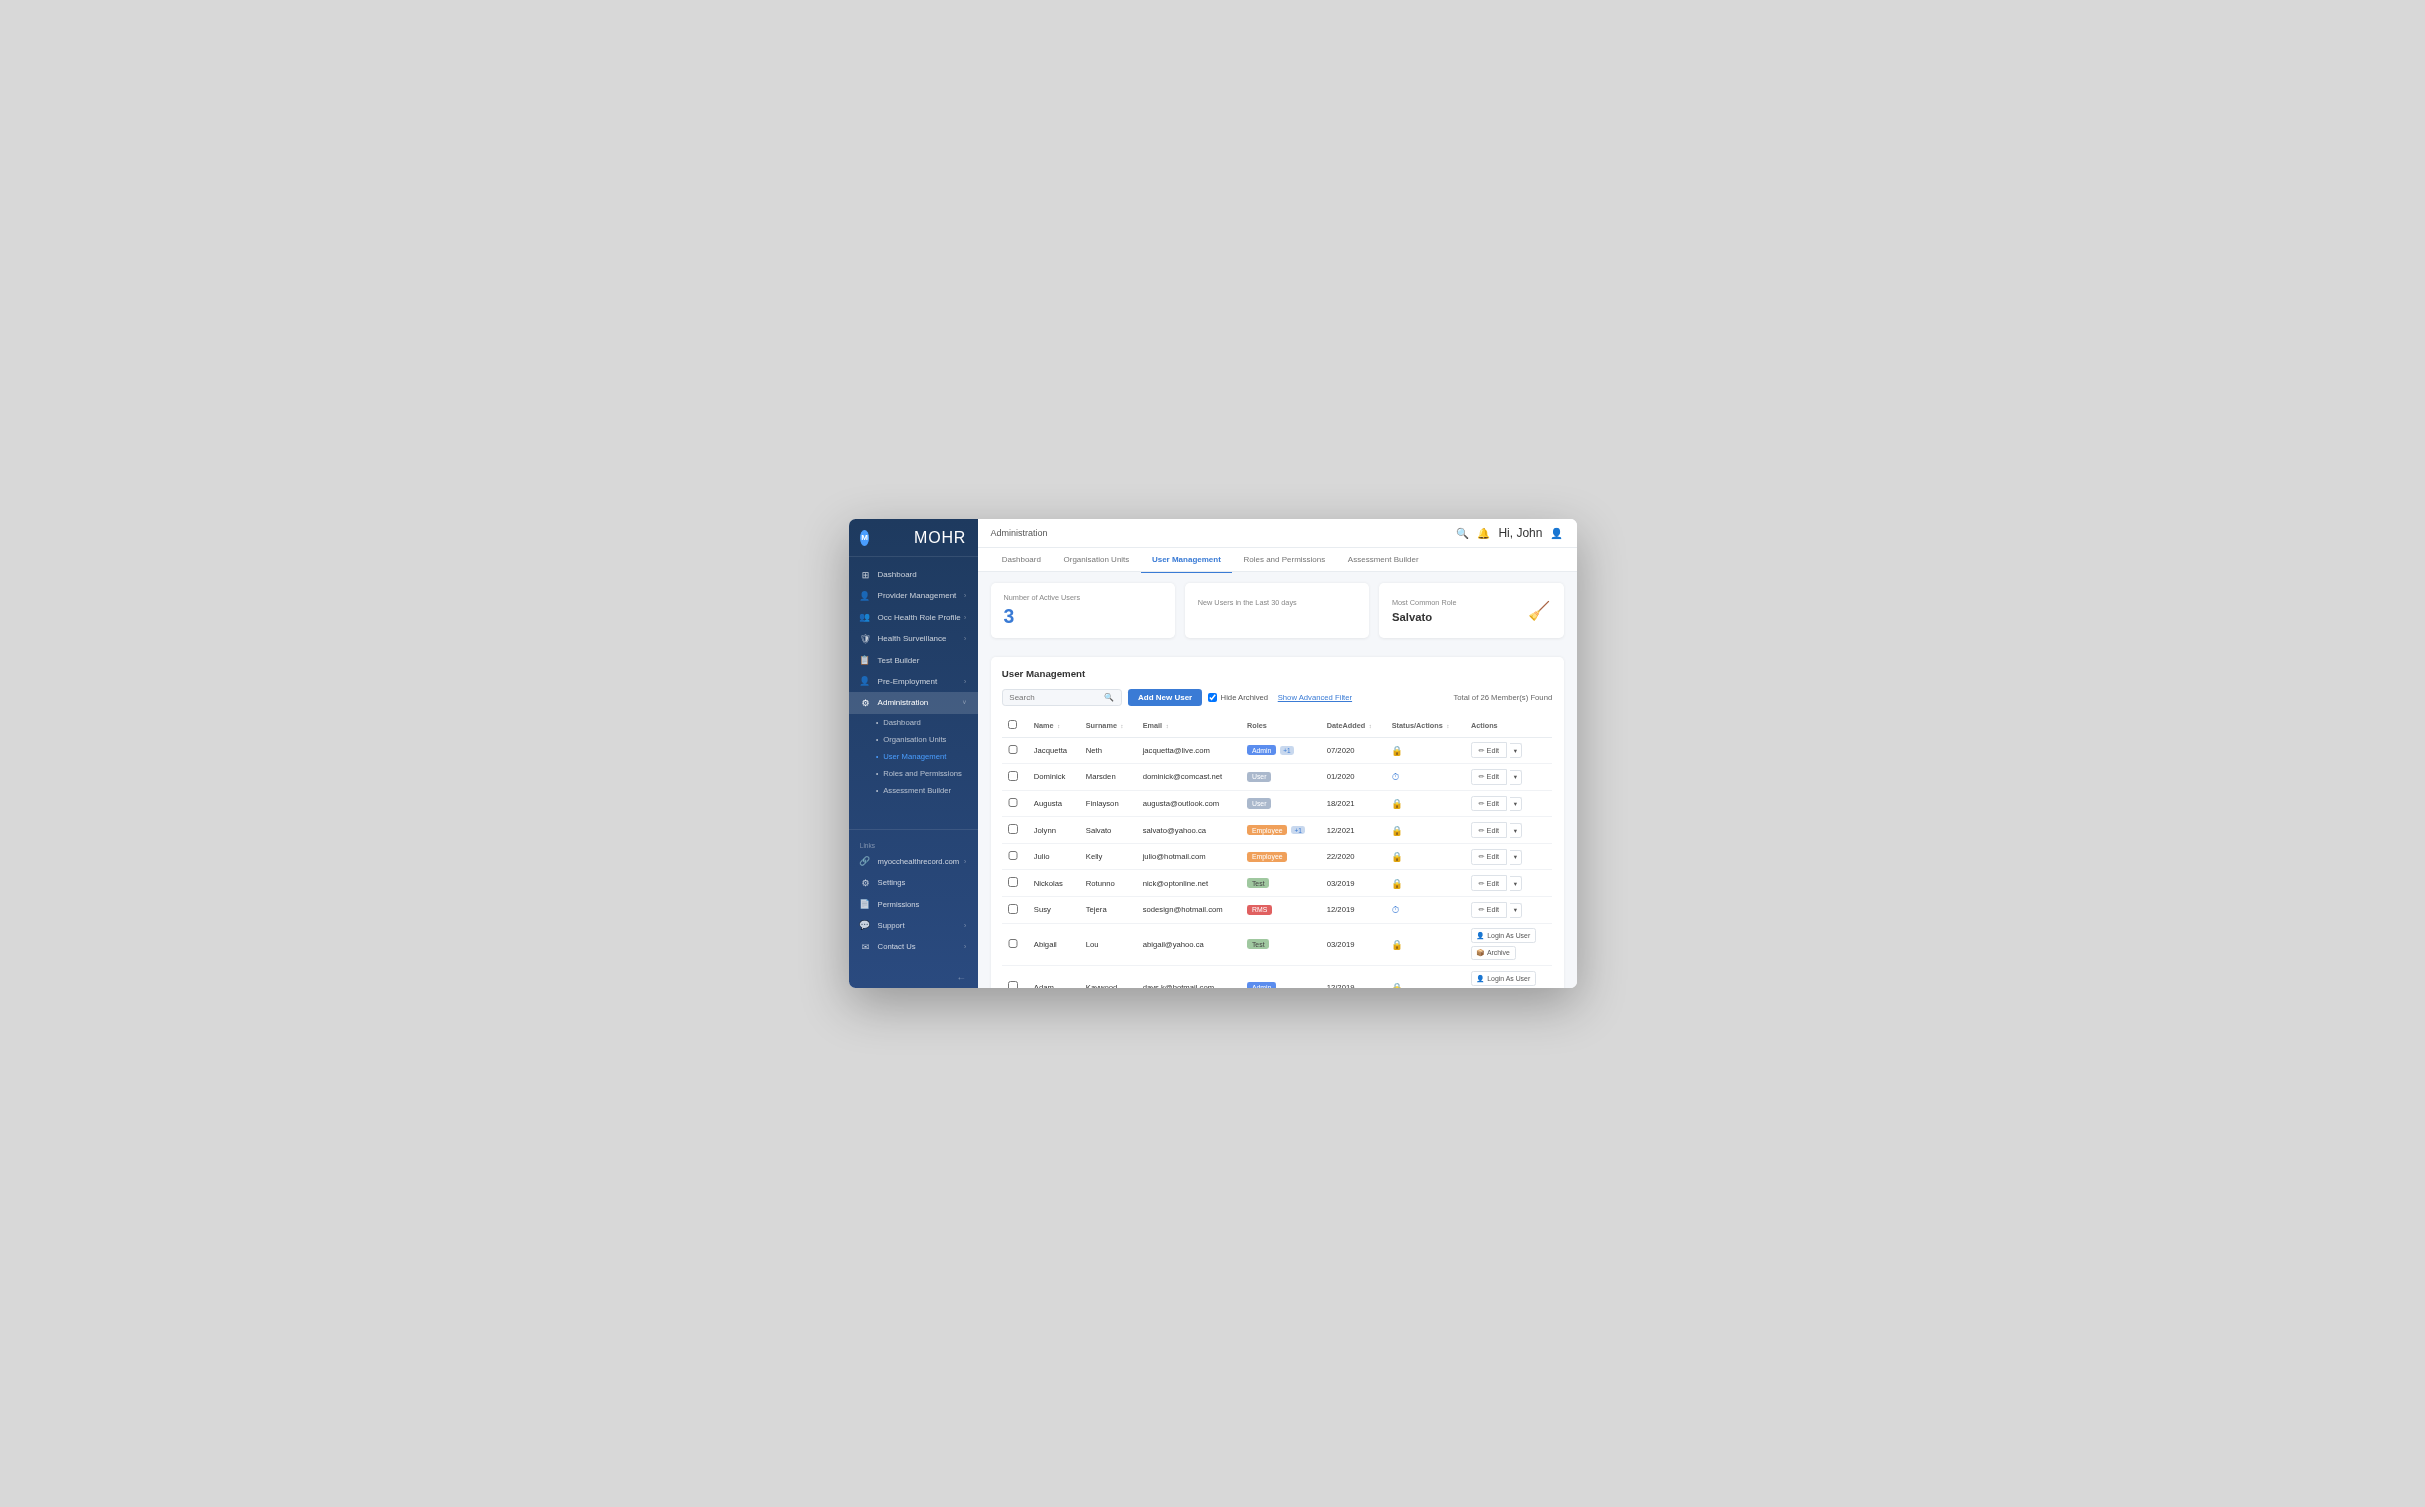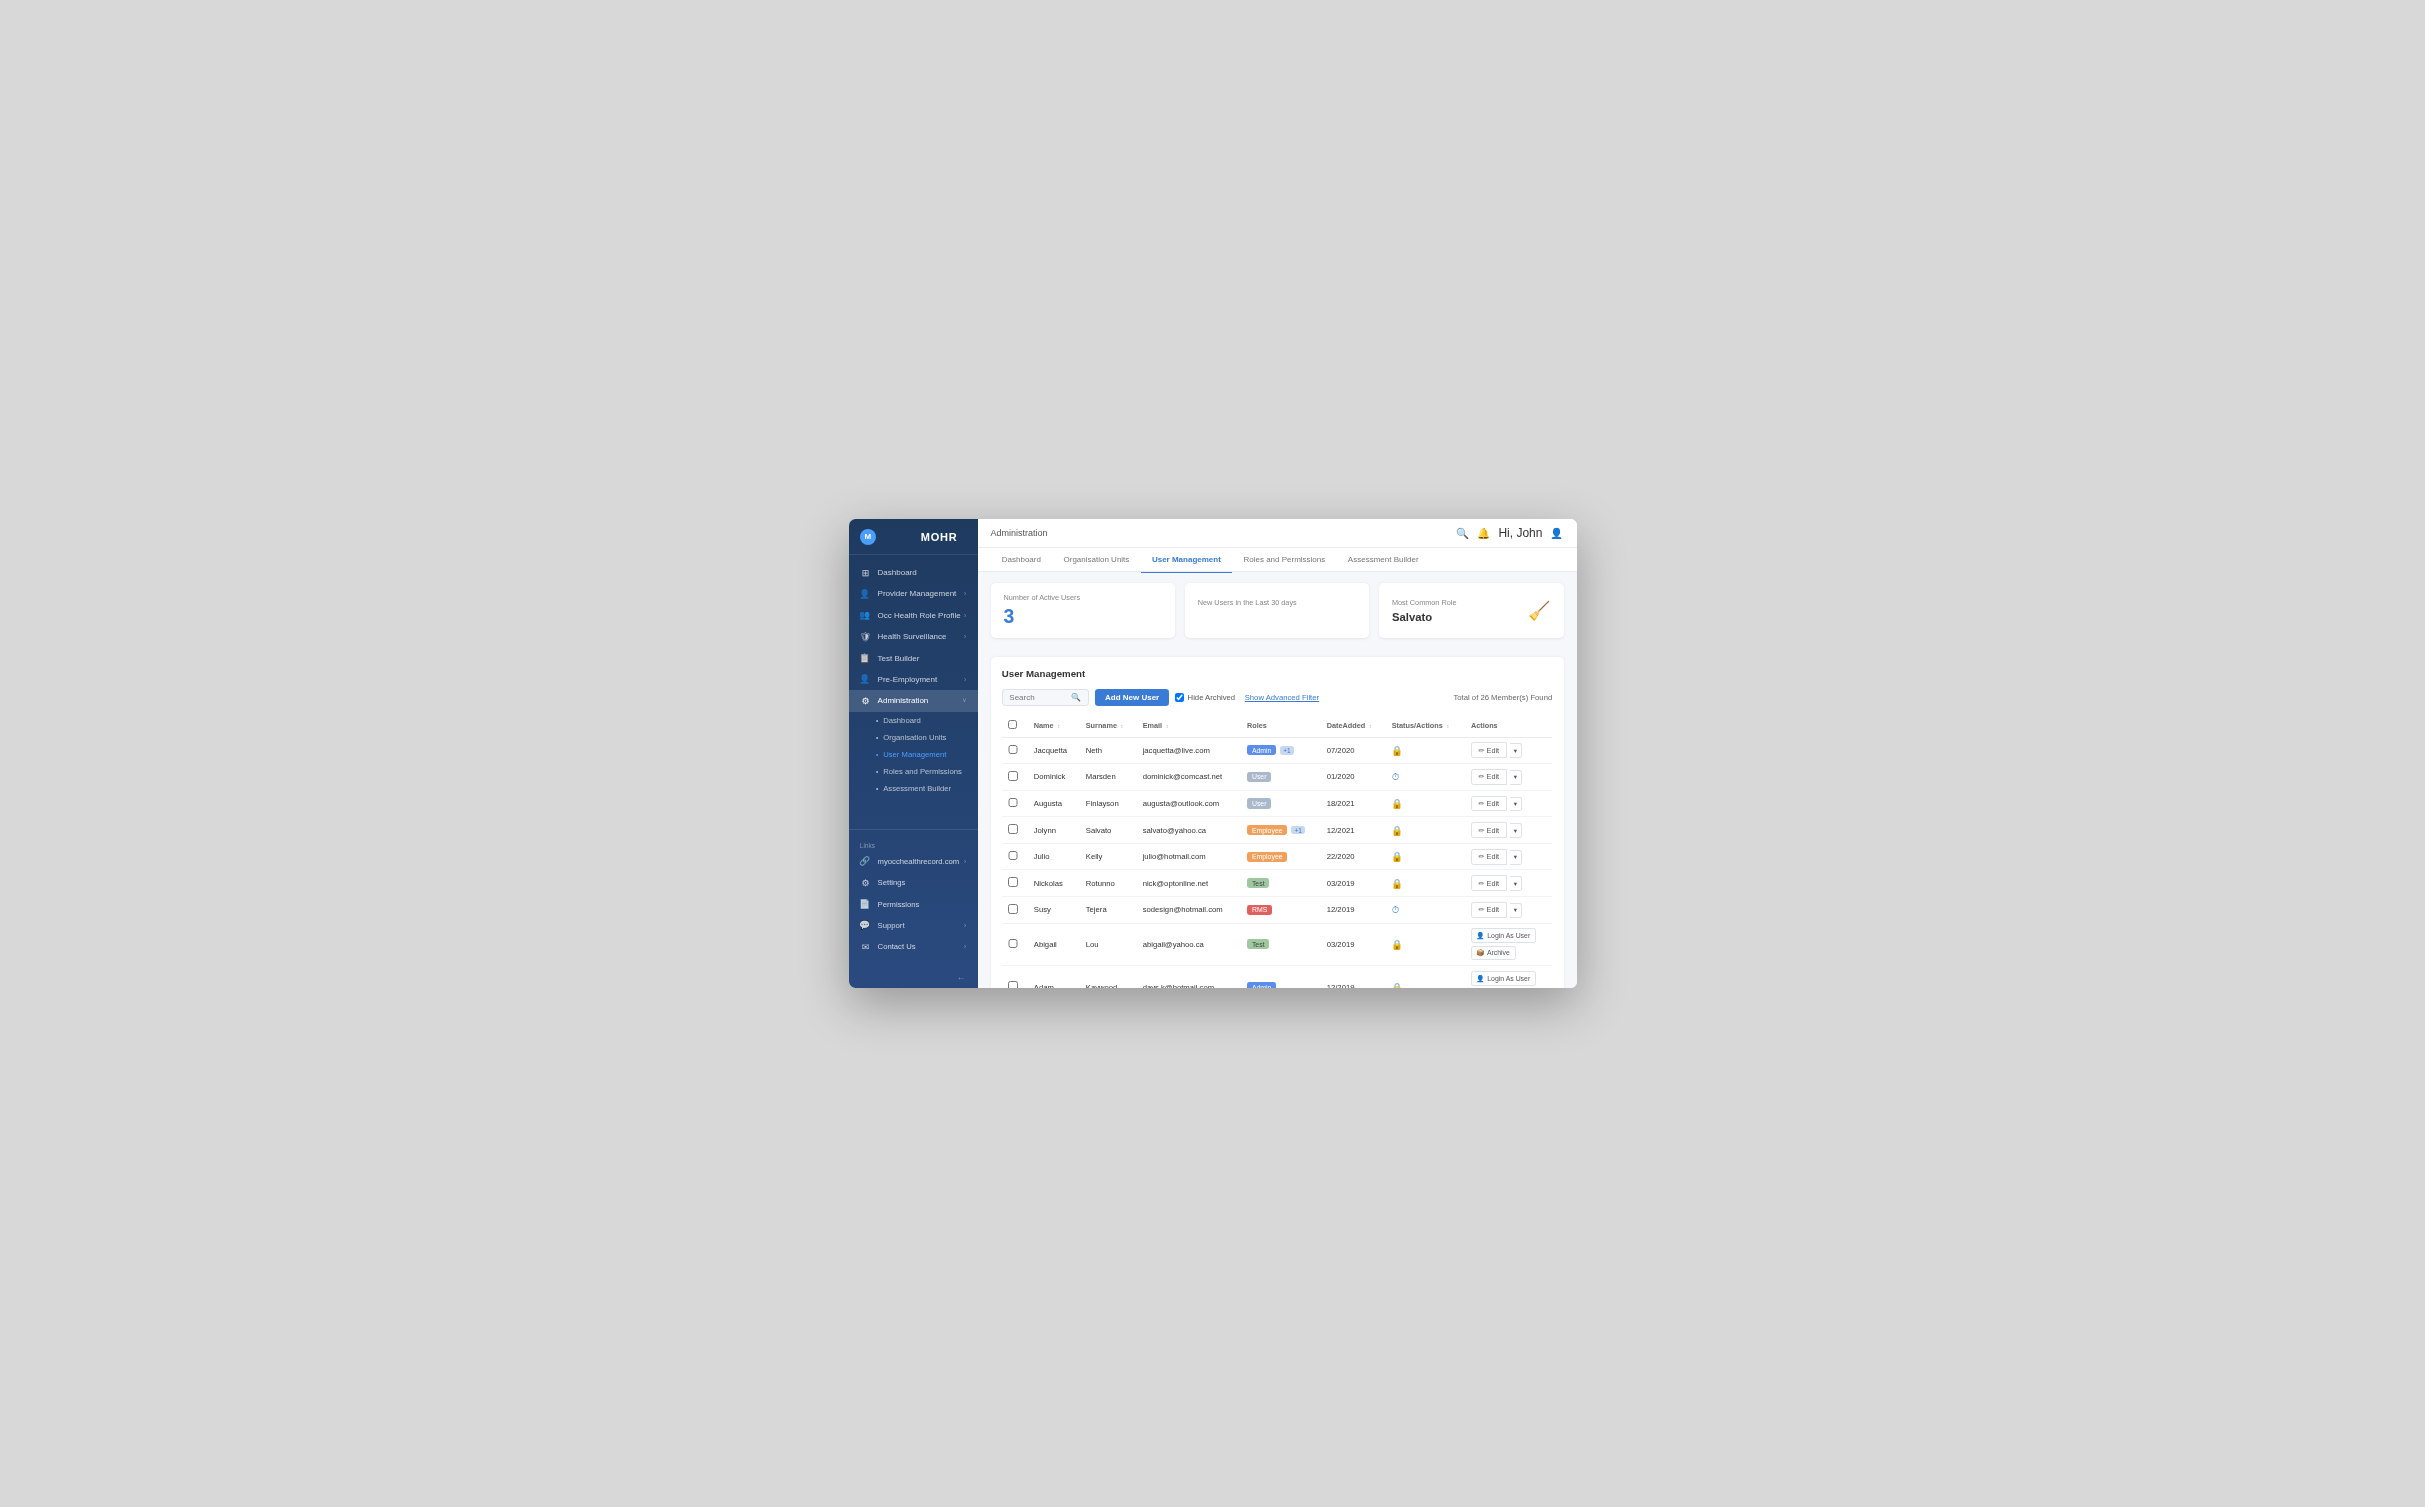--- a/index.html
+++ b/index.html
@@ -48,22 +48,22 @@
       border-radius: 50%;
       display: flex;
       align-items: center;
       justify-content: center;
       font-size: 8px;
       color: white;
       font-weight: bold;
     }
     .logo-text {
       color: white;
-      font-size: 11px;
-      font-weight: 700;
+      font-size: 16px;
+      font-weight: 400;
       letter-spacing: 0.8px;
       margin-left: 40px;
     }
     .sidebar-nav { flex: 1; padding: 6.5px 0; }
     .nav-item {
       display: flex;
       align-items: center;
       justify-content: space-between;
       padding: 5.7px 11.3px;
       color: rgba(255,255,255,0.75);
@@ -169,21 +169,21 @@
       margin-bottom: 8px;
     }
     .search-box {
       display: flex;
       align-items: center;
       background: #f5f7fa;
       border: 0.8px solid #dde2e8;
       border-radius: 3.2px;
       padding: 3.2px 6.5px;
       gap: 4px;
-      width: 87px;
+      width: 120px;
     }
     .search-input {
       border: none;
       background: transparent;
       font-size: 8px;
       color: #333;
       outline: none;
       width: 100%;
     }
     .search-icon { font-size: 8px; color: #999; }

